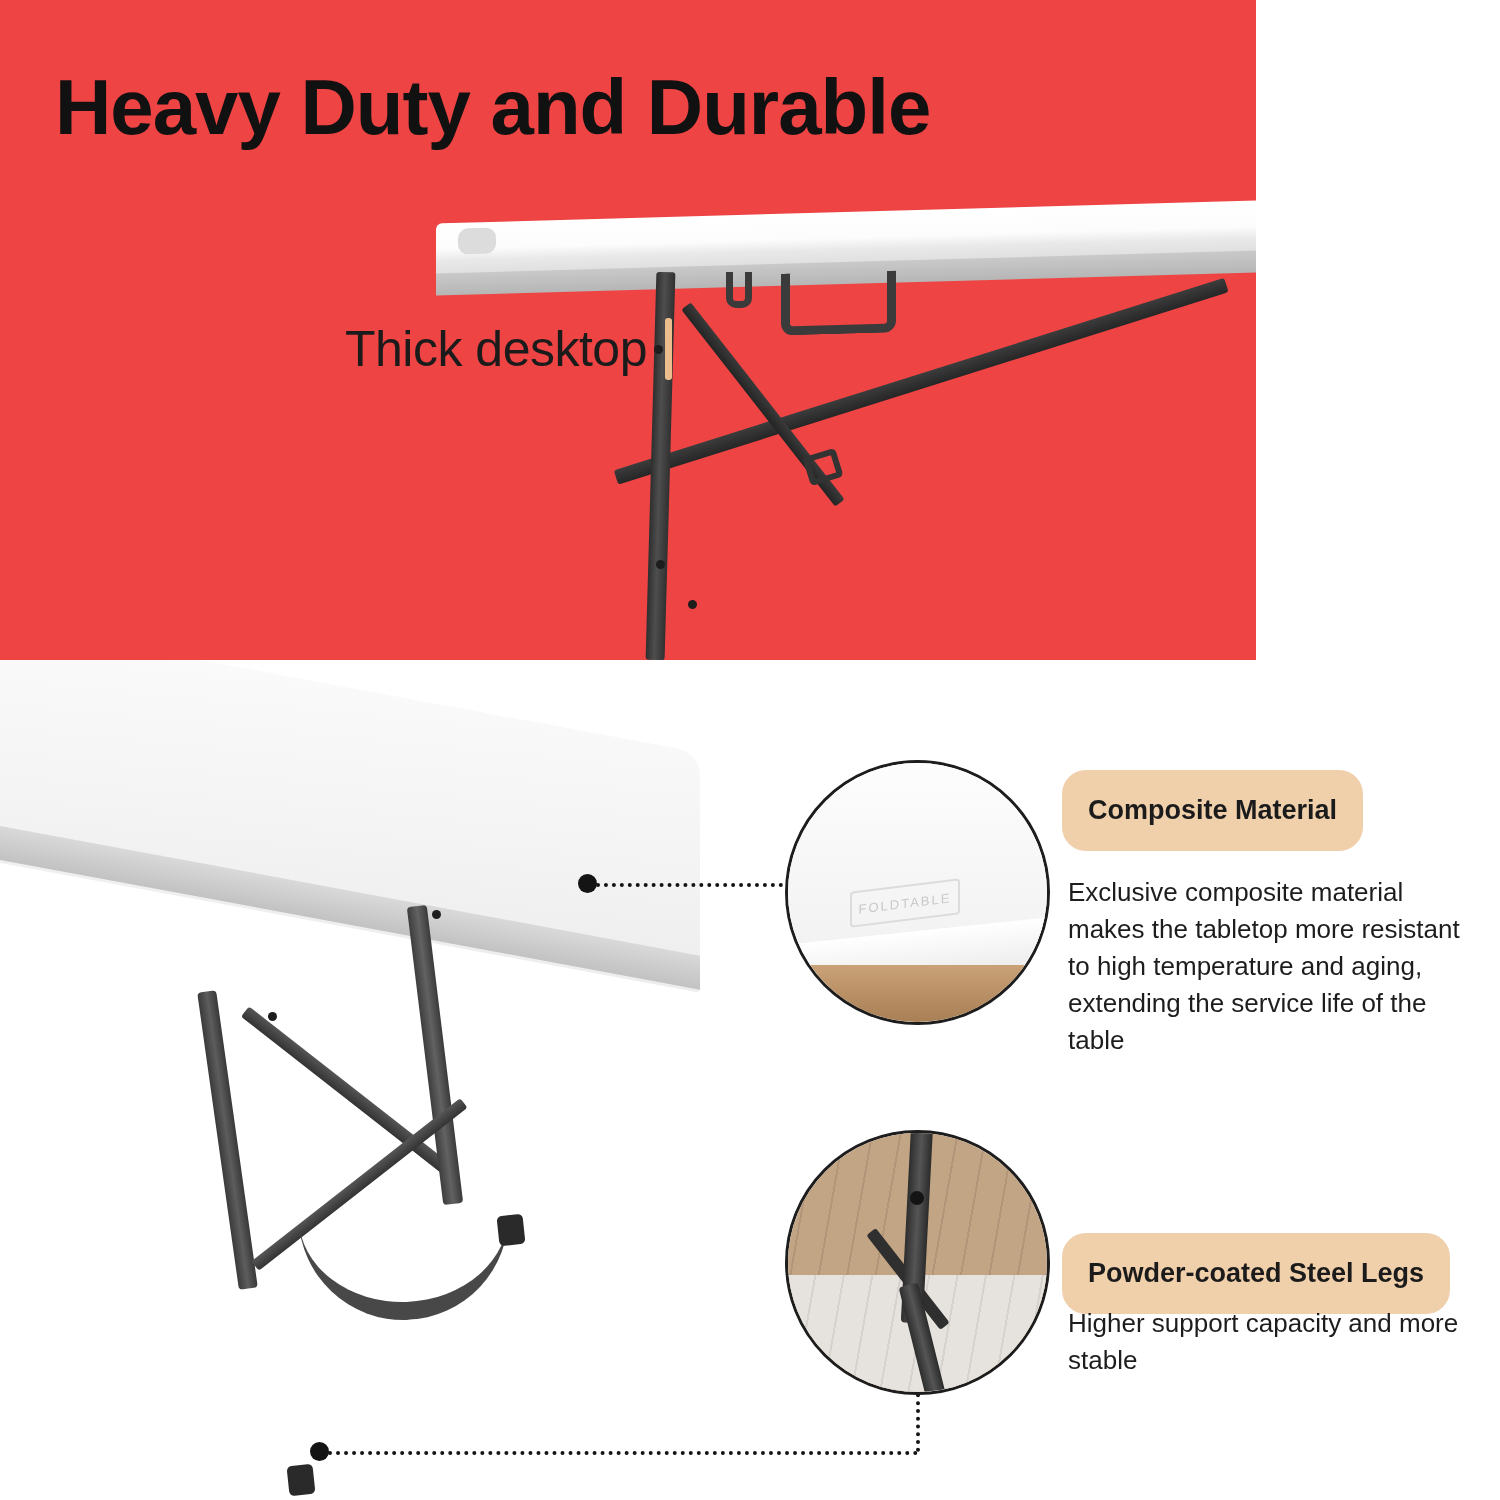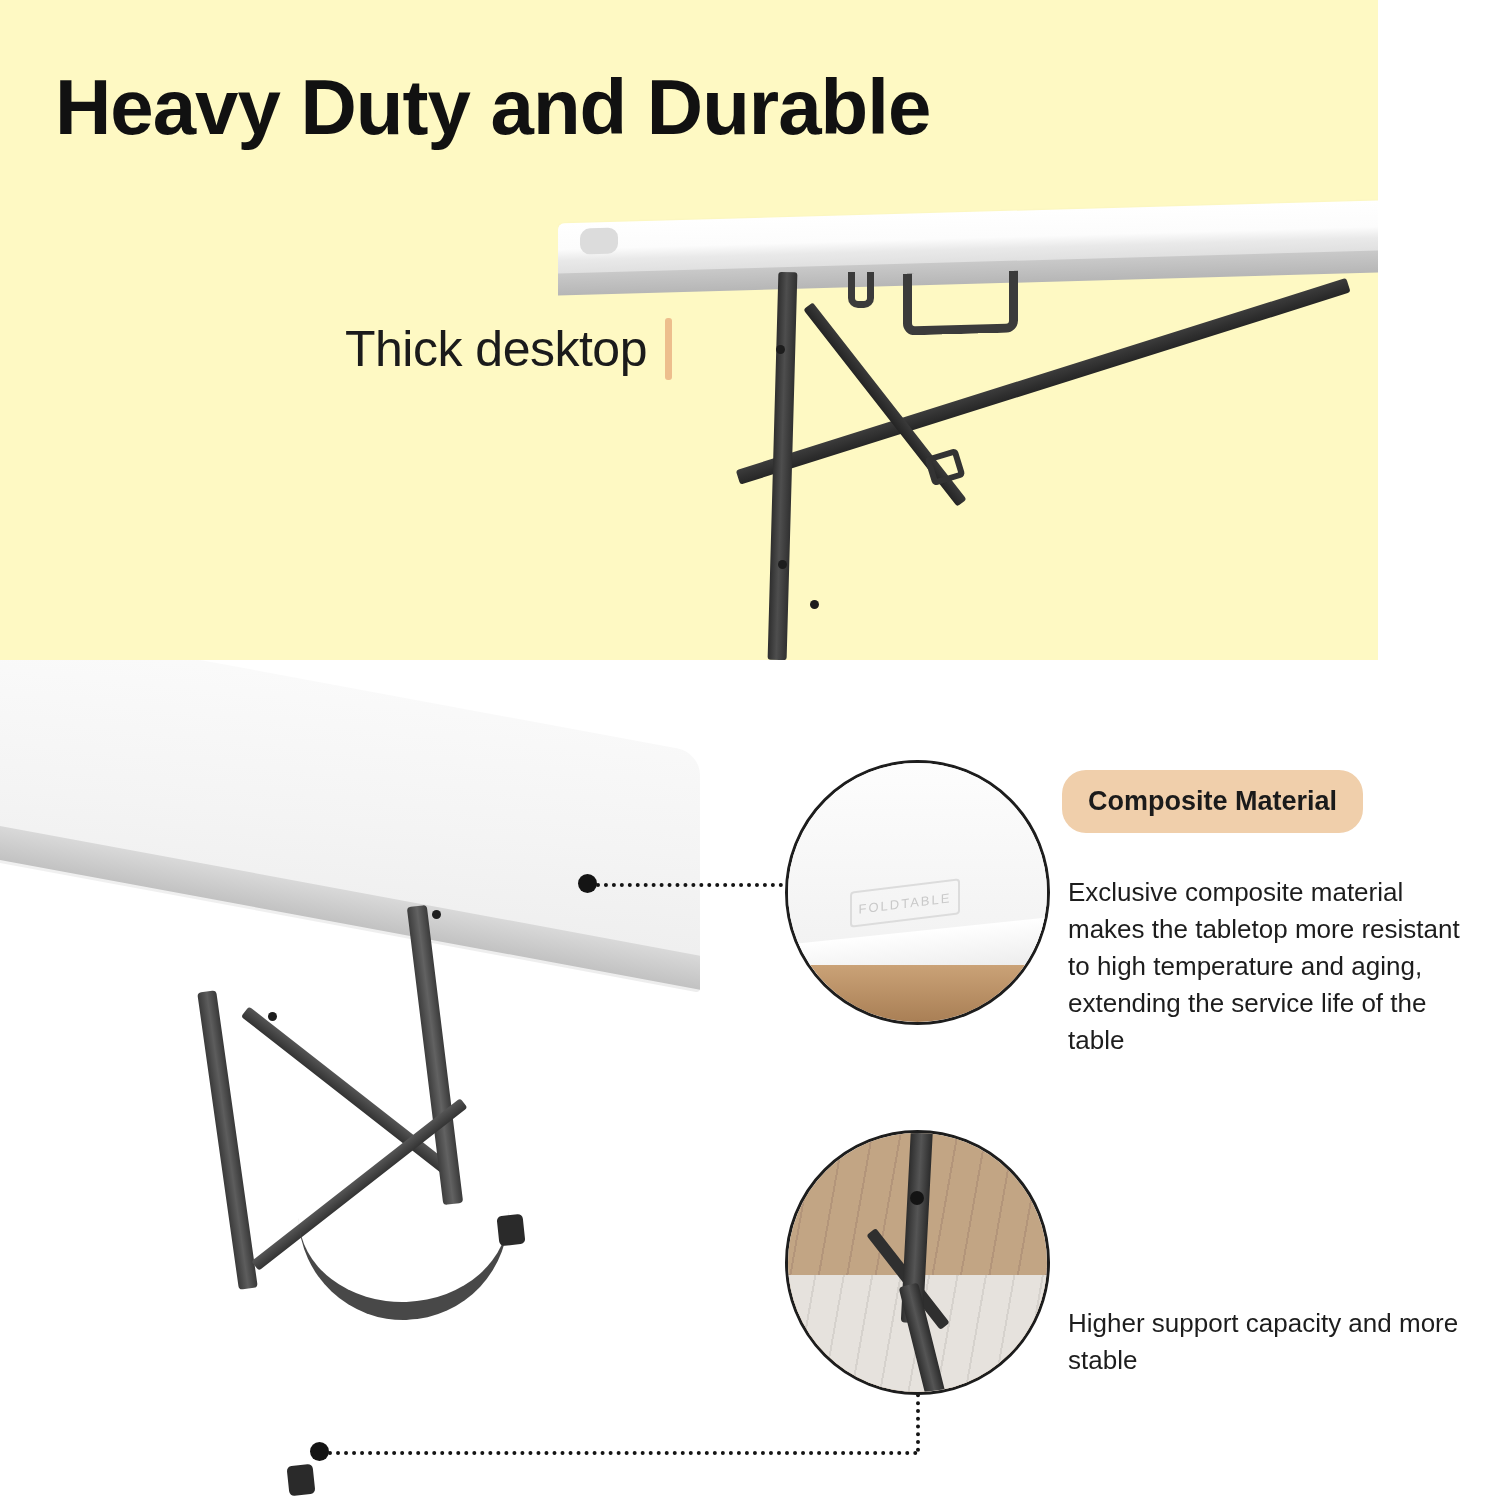--- a/index.html
+++ b/index.html
@@ -12,22 +12,22 @@
   .page {
     position: relative;
     width: 1500px; height: 1500px;
     background: #ffffff;
   }
 
   
   .top-panel {
     position: absolute;
     left: 0; top: 0;
-    width: 1378px; height: 660px;
-    background: #fef9c3;
+    width: 1256px; height: 660px;
+    background: #ef4444;
     overflow: hidden;
   }
   .headline {
     position: absolute;
     left: 55px; top: 62px;
     font-size: 78px;
     font-weight: 700;
     letter-spacing: -1px;
     color: #111111;
     white-space: nowrap;
@@ -324,21 +324,21 @@
     left: 916px; top: 640px;
     height: 152px;
     border-left: 4px dotted #141414;
   }
 
   
   .pill {
     position: absolute;
     background: #f0cfab;
     border-radius: 24px;
-    padding: 16px 26px;
+    padding: 25px 26px;
     font-size: 27px;
     font-weight: 700;
     color: #1b1b1b;
     white-space: nowrap;
   }
   .pill-1 { left: 1062px; top: 110px; }
   .pill-2 { left: 1062px; top: 573px; }
   .body-text {
     position: absolute;
     font-size: 26px;
@@ -413,15 +413,16 @@
       <div class="c2-floor-light"></div>
       <div class="c2-brace"></div>
       <div class="c2-leg"></div>
       <div class="c2-leg2"></div>
       <div class="c2-bolt"></div>
     </div>
 
     <div class="pill pill-1">Composite Material</div>
     <p class="body-text body-1">Exclusive composite material makes the tabletop more resistant to high temperature and aging, extending the service life of the table</p>
 
+    <div class="pill pill-2">Powder-coated Steel Legs</div>
     <p class="body-text body-2">Higher support capacity and more stable</p>
   </div>
 </div>
 
 </body></html>

